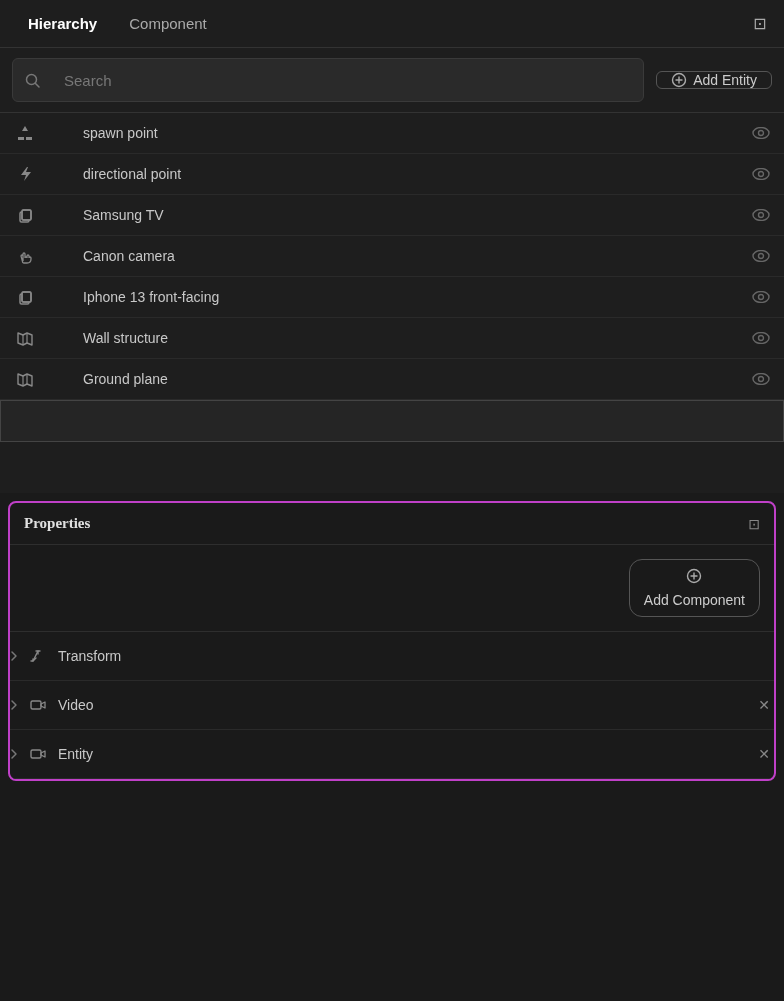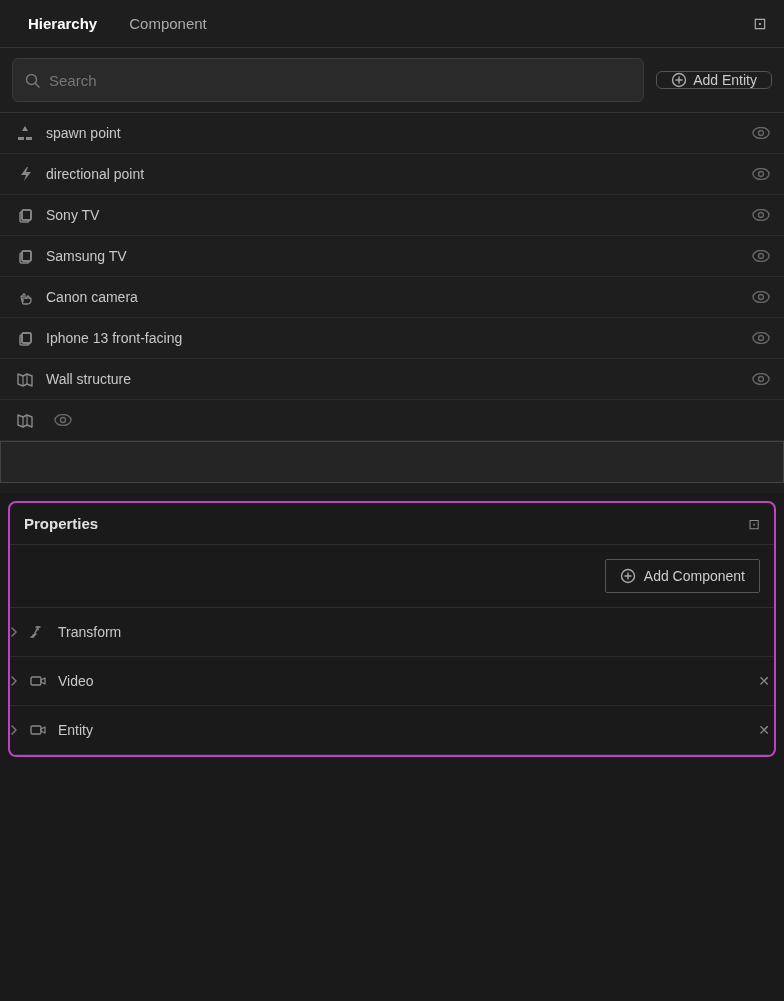--- a/index.html
+++ b/index.html
@@ -69,21 +69,21 @@
       margin-right: 12px;
     }
 
     .search-bar input {
       background: transparent;
       border: none;
       outline: none;
       color: #fef9c3;
       font-size: 15px;
       flex: 1;
-      margin-left: 9px;
+      margin-left: 24px;
     }
 
     .search-bar input::placeholder {
       color: #777;
     }
 
     .search-icon {
       color: #777;
       font-size: 15px;
     }
@@ -116,20 +116,21 @@
       overflow-y: auto;
     }
 
     .list-item {
       display: flex;
       align-items: center;
       padding: 9px 14px;
       border-bottom: 1px solid #2a2a2a;
       cursor: pointer;
       position: relative;
+      gap: 37px;
     }
 
     .list-item.selected {
       background: #252525;
       border: 1px solid #444;
     }
 
     .item-icon {
       width: 22px;
       height: 22px;
@@ -168,20 +169,21 @@
       align-items: center;
       justify-content: space-between;
       padding: 12px 14px;
       border-bottom: 1px solid #2e2e2e;
     }
 
     .properties-title {
       font-size: 15px;
       font-weight: 600;
       color: #e0e0e0;
+      font-family: Liberation Serif, serif;
     }
 
     .properties-header-icon {
       color: #888;
       font-size: 14px;
       cursor: pointer;
     }
 
     .add-component-row {
       display: flex;
@@ -189,25 +191,26 @@
       padding: 14px 14px;
       border-bottom: 1px solid #2e2e2e;
     }
 
     .add-component-btn {
       display: flex;
       align-items: center;
       gap: 8px;
       background: transparent;
       border: 1px solid #555;
-      border-radius: 2px;
+      border-radius: 13px;
       color: #ccc;
       font-size: 14px;
       padding: 8px 14px;
       cursor: pointer;
+      flex-direction: column;
     }
 
     .component-row {
       display: flex;
       align-items: center;
       padding: 14px 0;
       border-bottom: 1px solid #2a2a2a;
       cursor: pointer;
     }
 
@@ -313,66 +316,50 @@
       </span>
     </div>
     <div class="list-item">
       <div class="item-icon">
         <svg width="18" height="18" viewBox="0 0 18 18" fill="none">
         <rect x="4" y="6" width="9" height="10" rx="1.5" stroke="#888" stroke-width="1.5"></rect>
         <rect x="6" y="4" width="9" height="10" rx="1.5" stroke="#888" stroke-width="1.5" fill="#1e1e1e"></rect>
         <rect x="6" y="4" width="9" height="10" rx="1.5" stroke="#888" stroke-width="1.5"></rect>
       </svg>
       </div>
-      <span class="item-label">Sony TV</span>
+      <span class="item-label">Samsung TV</span>
+      <span class="visibility-icon">
+        <svg width="18" height="12" viewBox="0 0 18 12" fill="none">
+          <ellipse cx="9" cy="6" rx="8" ry="5.5" stroke="#666" stroke-width="1.4"></ellipse>
+          <circle cx="9" cy="6" r="2.5" stroke="#666" stroke-width="1.4"></circle>
+        </svg>
+      </span>
+    </div>
+    <div class="list-item">
+      <div class="item-icon">
+        <svg width="18" height="18" viewBox="0 0 18 18" fill="none">
+        <path d="M7 14V7a1 1 0 012 0v4a1 1 0 012 0V9a1 1 0 012 0v2a1 1 0 012 0v1c0 2.5-1.5 4-4 4H8c-1 0-1.5-.5-1.5-1.5L5 9a1 1 0 012 0v5z" stroke="#888" stroke-width="1.3"></path>
+      </svg>
+      </div>
+      <span class="item-label">Canon camera</span>
       <span class="visibility-icon">
         <svg width="18" height="12" viewBox="0 0 18 12" fill="none">
           <ellipse cx="9" cy="6" rx="8" ry="5.5" stroke="#666" stroke-width="1.4"></ellipse>
           <circle cx="9" cy="6" r="2.5" stroke="#666" stroke-width="1.4"></circle>
         </svg>
       </span>
     </div>
     <div class="list-item">
       <div class="item-icon">
         <svg width="18" height="18" viewBox="0 0 18 18" fill="none">
         <rect x="4" y="6" width="9" height="10" rx="1.5" stroke="#888" stroke-width="1.5"></rect>
         <rect x="6" y="4" width="9" height="10" rx="1.5" stroke="#888" stroke-width="1.5" fill="#1e1e1e"></rect>
         <rect x="6" y="4" width="9" height="10" rx="1.5" stroke="#888" stroke-width="1.5"></rect>
       </svg>
       </div>
-      <span class="item-label">Samsung TV</span>
-      <span class="visibility-icon">
-        <svg width="18" height="12" viewBox="0 0 18 12" fill="none">
-          <ellipse cx="9" cy="6" rx="8" ry="5.5" stroke="#666" stroke-width="1.4"></ellipse>
-          <circle cx="9" cy="6" r="2.5" stroke="#666" stroke-width="1.4"></circle>
-        </svg>
-      </span>
-    </div>
-    <div class="list-item">
-      <div class="item-icon">
-        <svg width="18" height="18" viewBox="0 0 18 18" fill="none">
-        <path d="M7 14V7a1 1 0 012 0v4a1 1 0 012 0V9a1 1 0 012 0v2a1 1 0 012 0v1c0 2.5-1.5 4-4 4H8c-1 0-1.5-.5-1.5-1.5L5 9a1 1 0 012 0v5z" stroke="#888" stroke-width="1.3"></path>
-      </svg>
-      </div>
-      <span class="item-label">Canon camera</span>
-      <span class="visibility-icon">
-        <svg width="18" height="12" viewBox="0 0 18 12" fill="none">
-          <ellipse cx="9" cy="6" rx="8" ry="5.5" stroke="#666" stroke-width="1.4"></ellipse>
-          <circle cx="9" cy="6" r="2.5" stroke="#666" stroke-width="1.4"></circle>
-        </svg>
-      </span>
-    </div>
-    <div class="list-item">
-      <div class="item-icon">
-        <svg width="18" height="18" viewBox="0 0 18 18" fill="none">
-        <rect x="4" y="6" width="9" height="10" rx="1.5" stroke="#888" stroke-width="1.5"></rect>
-        <rect x="6" y="4" width="9" height="10" rx="1.5" stroke="#888" stroke-width="1.5" fill="#1e1e1e"></rect>
-        <rect x="6" y="4" width="9" height="10" rx="1.5" stroke="#888" stroke-width="1.5"></rect>
-      </svg>
-      </div>
       <span class="item-label">Iphone 13 front-facing</span>
       <span class="visibility-icon">
         <svg width="18" height="12" viewBox="0 0 18 12" fill="none">
           <ellipse cx="9" cy="6" rx="8" ry="5.5" stroke="#666" stroke-width="1.4"></ellipse>
           <circle cx="9" cy="6" r="2.5" stroke="#666" stroke-width="1.4"></circle>
         </svg>
       </span>
     </div>
     <div class="list-item">
       <div class="item-icon">
@@ -391,20 +378,21 @@
       </span>
     </div>
     <div class="list-item">
       <div class="item-icon">
         <svg width="18" height="18" viewBox="0 0 18 18" fill="none">
         <path d="M2 4l5 2 4-2 5 2v10l-5-2-4 2-5-2V4z" stroke="#888" stroke-width="1.4" stroke-linejoin="round"></path>
         <line x1="7" y1="6" x2="7" y2="16" stroke="#888" stroke-width="1.2"></line>
         <line x1="11" y1="4" x2="11" y2="14" stroke="#888" stroke-width="1.2"></line>
       </svg>
       </div>
+      <span class="item-label">Ground plane</span>
       <span class="visibility-icon">
         <svg width="18" height="12" viewBox="0 0 18 12" fill="none">
           <ellipse cx="9" cy="6" rx="8" ry="5.5" stroke="#666" stroke-width="1.4"></ellipse>
           <circle cx="9" cy="6" r="2.5" stroke="#666" stroke-width="1.4"></circle>
         </svg>
       </span>
     </div>
     <div class="list-item selected">
       <div class="item-icon"></div>
 

